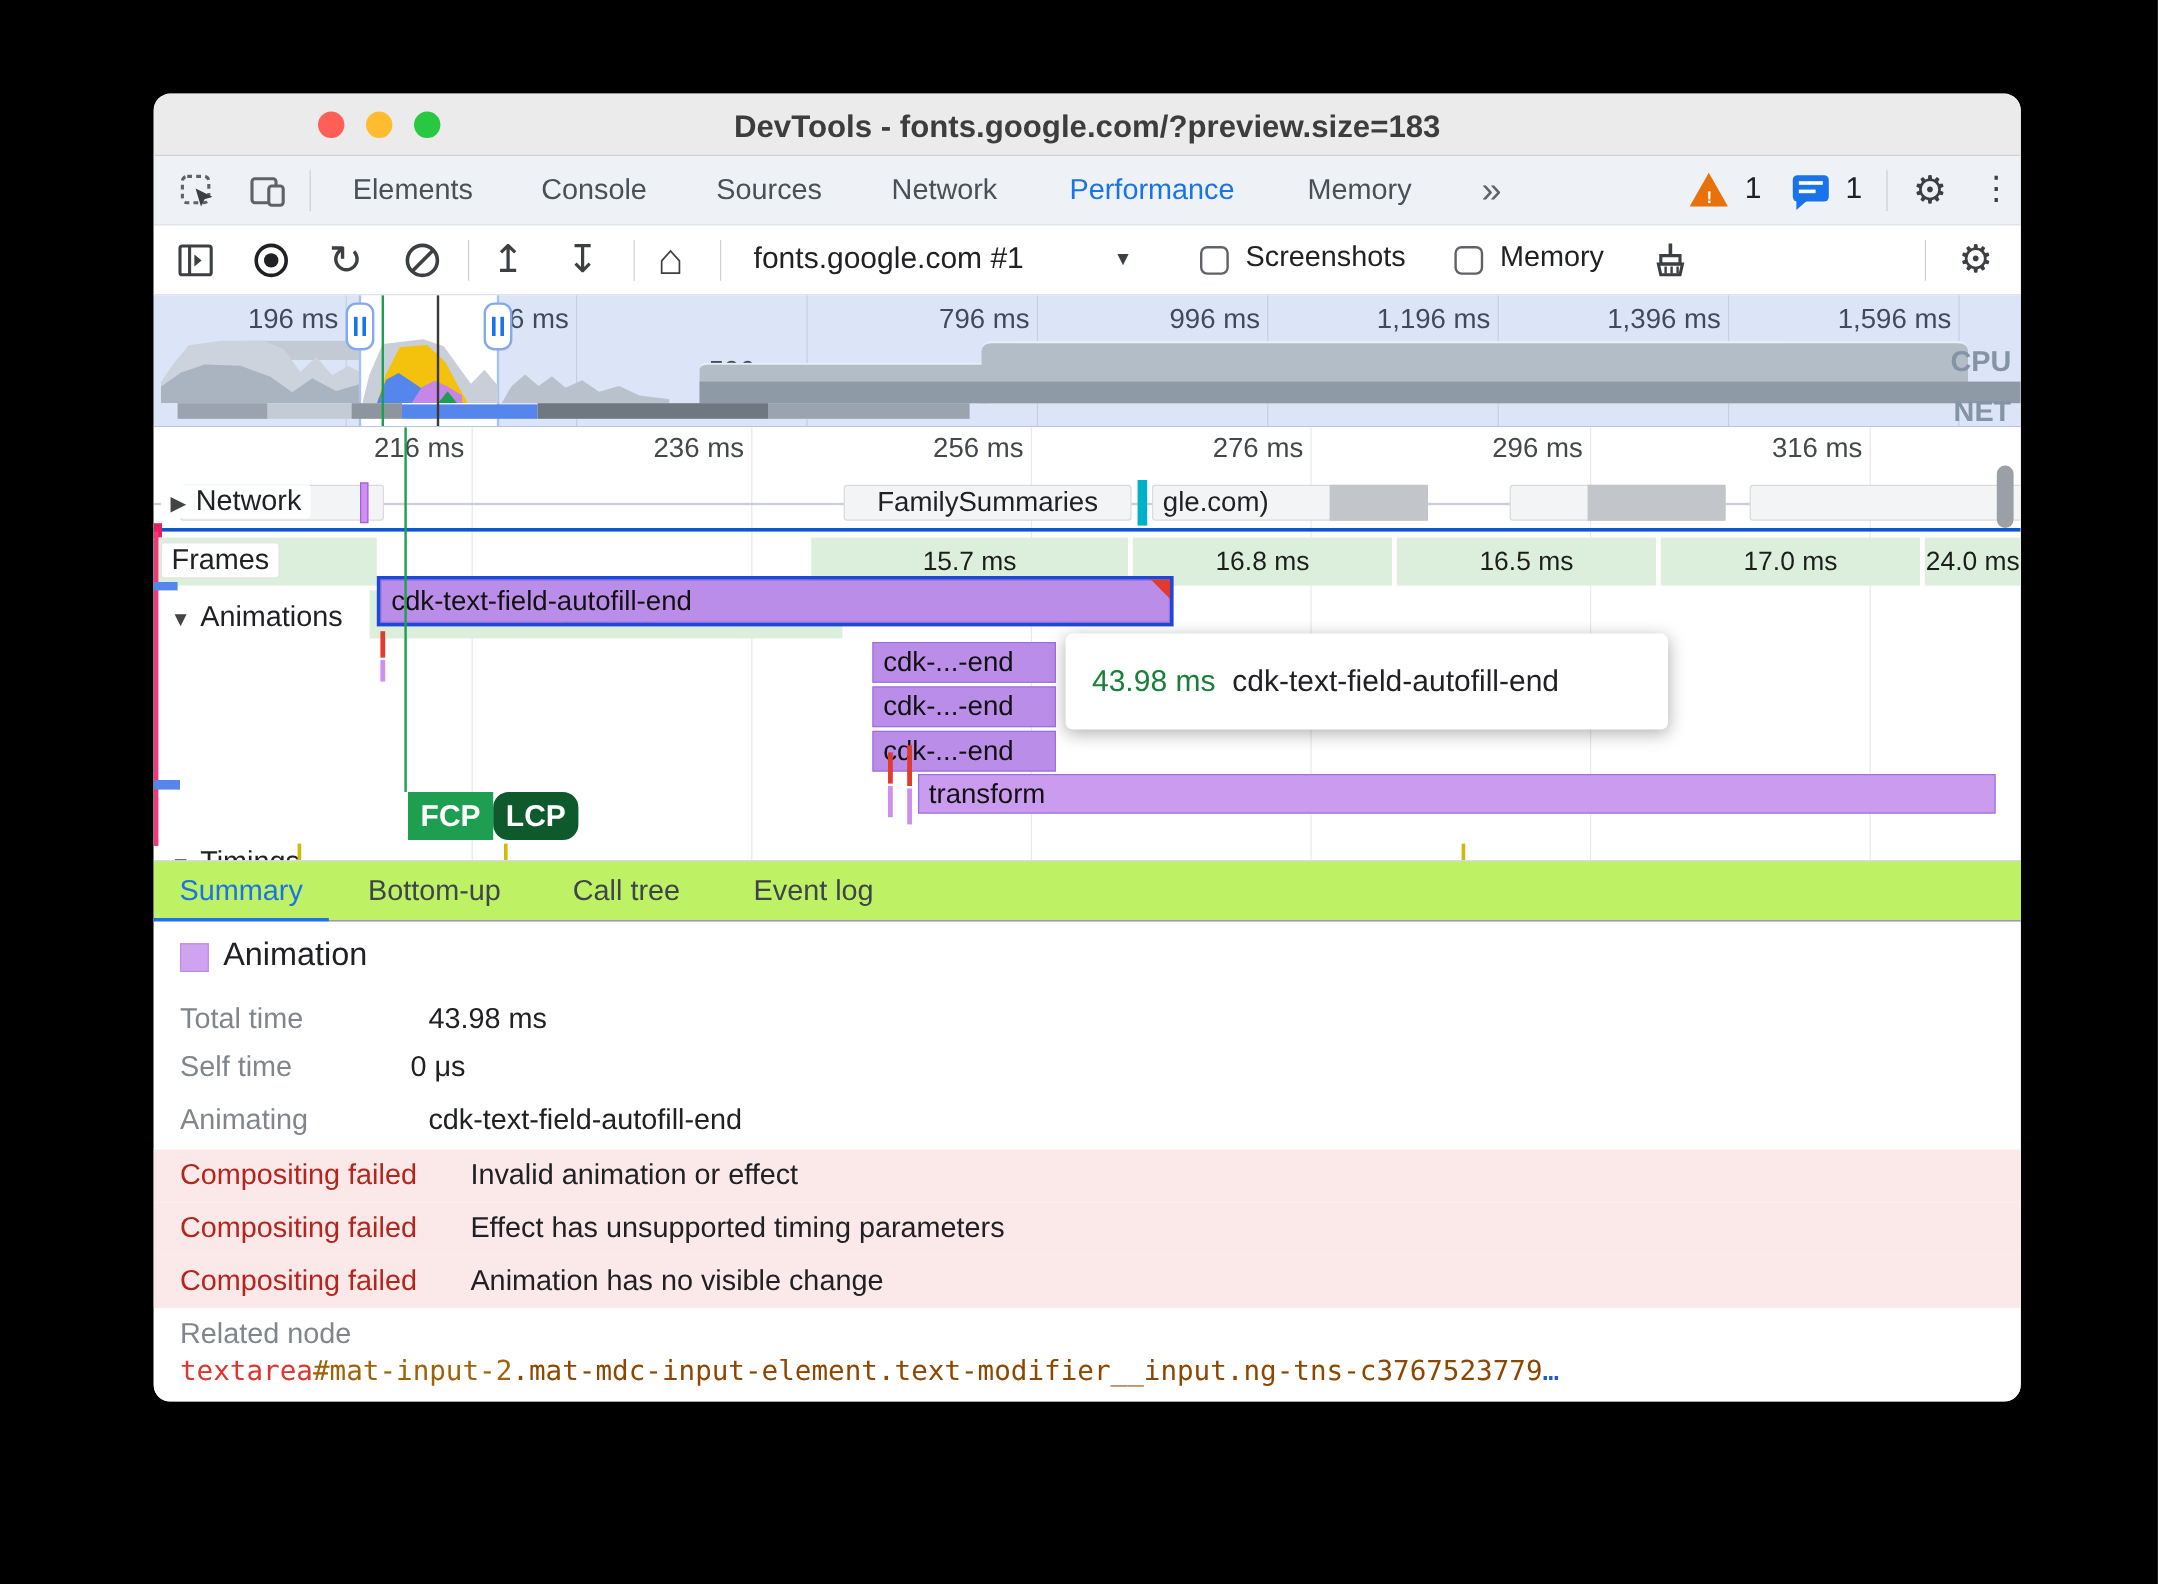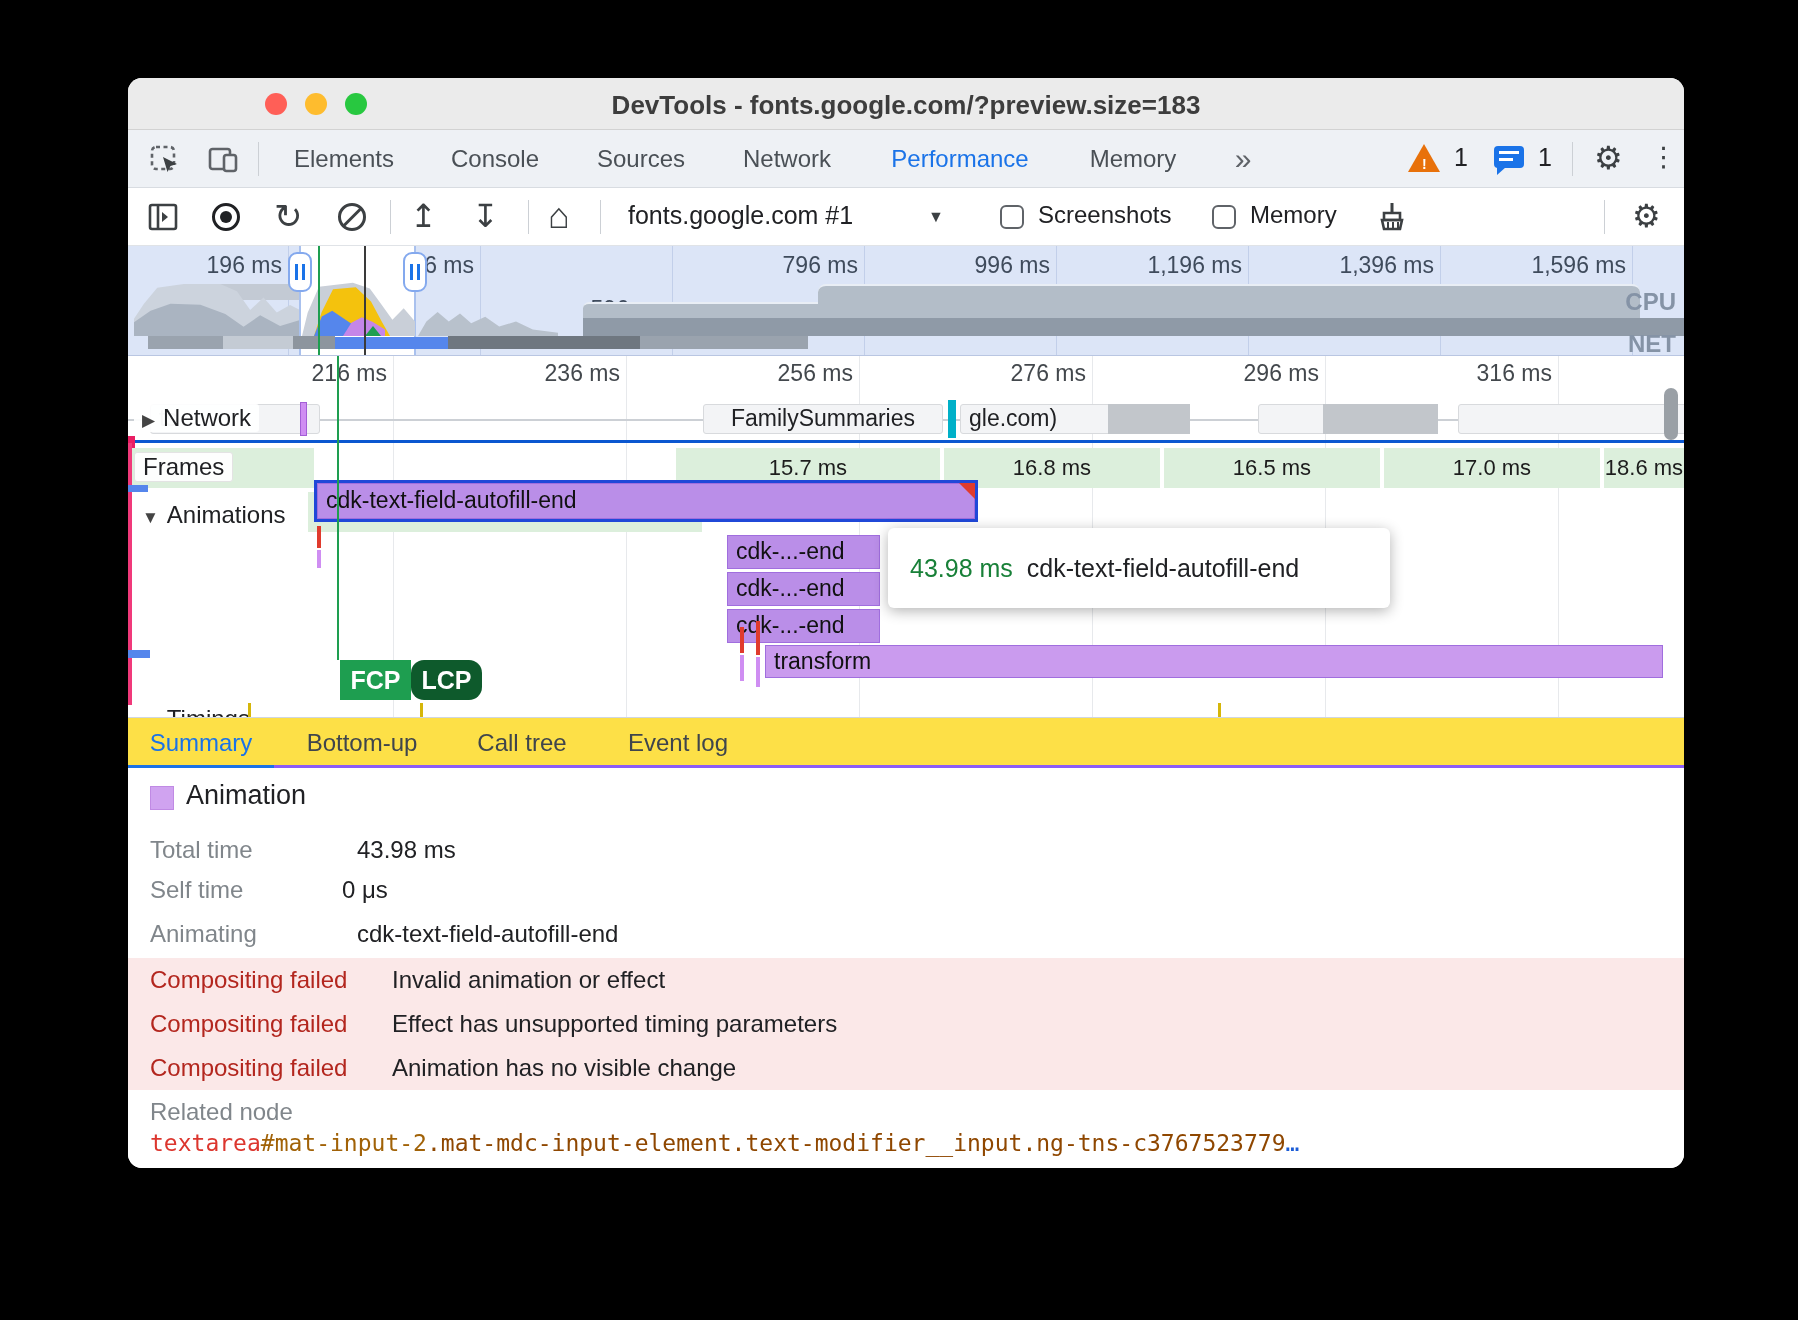--- a/index.html
+++ b/index.html
@@ -56,22 +56,22 @@
   .anim-bar { position:absolute; background:#ba8ee8; border:1px solid #a06ede; font-size:23px; color:#111;
               line-height:30px; padding:0 8px; white-space:nowrap; overflow:hidden; }
   .redcorner { position:absolute; top:0; right:0; width:0; height:0;
                border-left:16px solid transparent; border-top:16px solid #e03b2d; }
   .tick { position:absolute; width:4px; }
   .badge { position:absolute; height:40px; font-size:25px; font-weight:700; color:#fff; text-align:center; line-height:40px; }
   .tooltip { position:absolute; background:#fff; border-radius:6px; box-shadow:0 3px 14px rgba(0,0,0,.3);
              display:flex; align-items:center; padding:0 22px; gap:14px; }
 
   
-  .bottomtabs { position:absolute; left:0; top:639px; width:100%; height:51px; background:#fde047;
-                border-top:1px solid #cfd6e2; border-bottom:3px solid #8b5cf6; }
+  .bottomtabs { position:absolute; left:0; top:639px; width:100%; height:51px; background:#bef264;
+                border-top:1px solid #cfd6e2; border-bottom:1px solid #8b5cf6; }
   .btab { position:absolute; top:0; height:50px; line-height:50px; font-size:24px; color:#3f454c; text-align:center; }
   .btab.active { color:#1a73e8; }
 
   
   .summary { position:absolute; left:0; top:690px; width:100%; height:400px; background:#fff; }
   .srow-label { color:#80868b; font-size:24px; }
   .srow-value { color:#202124; font-size:24px; }
   .fail-row { position:absolute; left:0; width:100%; height:44px; background:#fbe8e8; line-height:44px; }
   .fail-label { position:absolute; left:22px; color:#b3261e; font-size:24px; }
   .fail-reason { position:absolute; left:264px; color:#202124; font-size:24px; }
@@ -255,21 +255,21 @@
       <div class="pill" style="left:1330px;top:48px;width:260px;"></div>
       <div class="abs" style="left:0;top:84px;width:100%;height:3px;background:#0b57d0;"></div>
       <div class="abs" style="left:0;top:80px;width:7px;height:12px;background:#e91e63;"></div>
 
       <div class="frame-cell" style="left:0;width:186px;"></div>
       <div class="frame-cell" style="left:180px;width:394px;margin-top:44px;">66.7 ms</div>
       <div class="frame-cell" style="left:548px;width:264px;">15.7 ms</div>
       <div class="frame-cell" style="left:816px;width:216px;">16.8 ms</div>
       <div class="frame-cell" style="left:1036px;width:216px;">16.5 ms</div>
       <div class="frame-cell" style="left:1256px;width:216px;">17.0 ms</div>
-      <div class="frame-cell" style="left:1476px;width:80px;">18.6 ms</div>
+      <div class="frame-cell" style="left:1476px;width:80px;">24.0 ms</div>
       <div class="trklabel" style="left:6px;top:96px;border:1px solid #e3e3e3;">Frames</div>
 
       <div class="abs" style="left:0;top:87px;width:4px;height:262px;background:#f0397a;"></div>
       <div class="abs" style="left:0;top:129px;width:20px;height:7px;background:#5586ec;"></div>
       <div class="abs" style="left:0;top:294px;width:22px;height:8px;background:#5586ec;"></div>
 
       <div class="trklabel" style="left:6px;top:145px;"><span class="tri">▼</span><span>Animations</span></div>
 
       <div class="anim-bar" style="left:189px;top:127px;width:658px;height:36px;line-height:32px;outline:3px solid #2048d8;outline-offset:0px;">cdk-text-field-autofill-end</div>
       <div class="redcorner" style="left:831px;top:127px;"></div>

